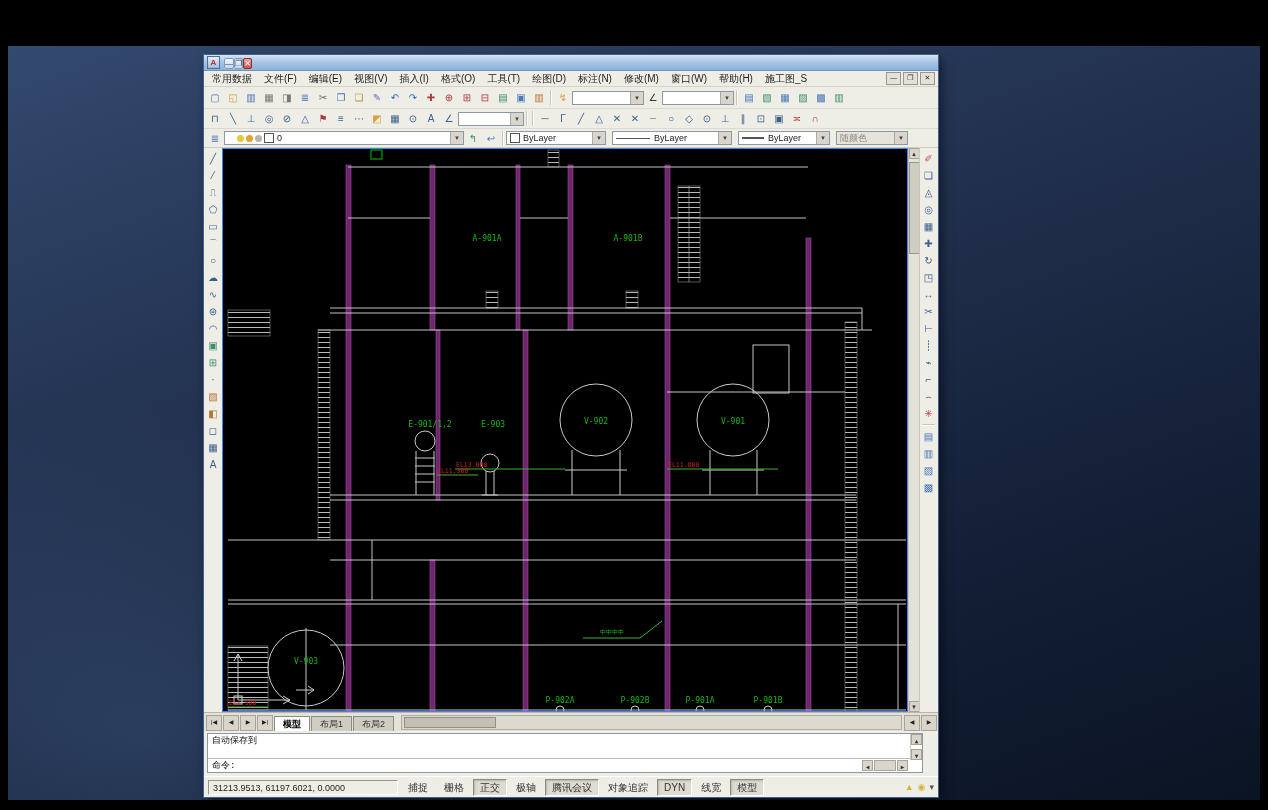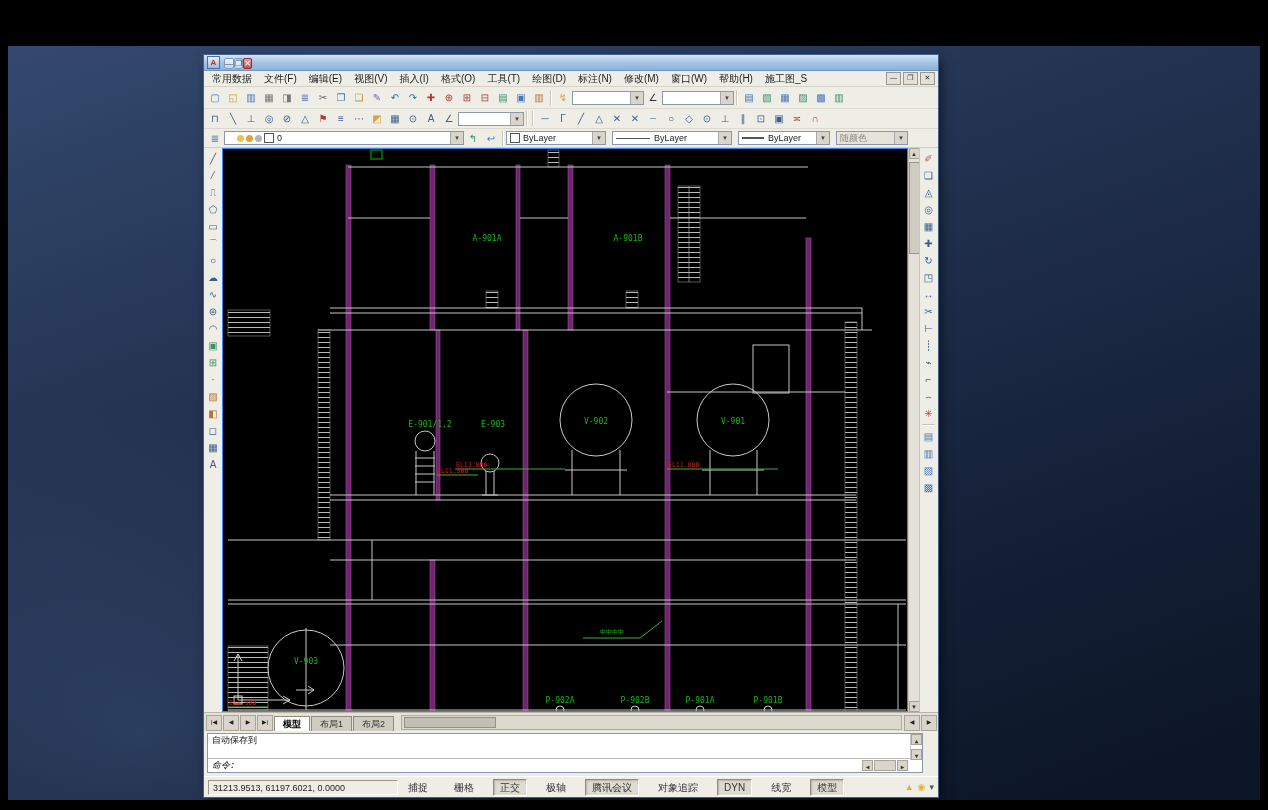--- a/index.html
+++ b/index.html
@@ -73,21 +73,21 @@
   .tnav{width:14px;height:14px;font-size:6px;line-height:13px;text-align:center;background:#d9d5cc;border:1px solid #a8a496;margin-right:1px;color:#222;}
   .tab{height:14px;line-height:14px;padding:0 8px;font-size:9px;background:#cfccc2;border:1px solid #8f8b80;border-bottom:none;margin-right:1px;color:#333;}
   .tab.active{background:#fff;font-weight:bold;color:#000;}
   .hscroll{flex:1;height:13px;background:#dcd9cf;border:1px solid #b0ac9f;margin:0 2px 1px 6px;position:relative;}
   .hthumb{position:absolute;left:2px;top:1px;width:90px;height:9px;background:#c3bfb2;border:1px solid #938f83;}
 
   .cmd{left:0;top:676px;width:734px;height:45px;background:#eeede6;box-sizing:border-box;padding:2px 3px;}
   .cmd-box{width:716px;height:40px;background:#fff;border:1px solid #8a98a8;box-sizing:border-box;position:relative;
     font-family:"DejaVu Sans Mono",monospace;font-size:9px;color:#111;}
   .cmd-line{padding:0 4px;white-space:nowrap;line-height:12px;}
-  .cmd-prompt{position:absolute;left:0;bottom:0;width:100%;border-top:1px solid #bbb;line-height:13px;padding:0 4px;box-sizing:border-box;font-style:italic;}
+  .cmd-prompt{position:absolute;left:0;bottom:0;width:100%;border-top:1px solid #bbb;line-height:13px;padding:0 4px;box-sizing:border-box;}
   .cmd-scroll{position:absolute;right:0;top:0;width:11px;height:26px;display:flex;flex-direction:column;justify-content:space-between;border-left:1px solid #ccc;}
   .cmd-hs{position:absolute;right:14px;bottom:1px;display:flex;gap:1px;}
 
   .statusbar{left:0;top:721px;width:734px;height:21px;background:#eeede6;border-top:1px solid #fff;
     display:flex;align-items:center;box-sizing:border-box;padding:0 4px;gap:3px;}
   .coords{width:190px;height:15px;line-height:15px;font-size:9px;color:#222;padding-left:4px;
     border:1px solid;border-color:#9a968c #fff #fff #9a968c;background:#eeede6;box-sizing:border-box;}
   .toggle{height:15px;line-height:15px;font-size:10px;padding:0 6px;color:#333;border:1px solid transparent;}
   .toggle.active{border-color:#8f8b80 #fff #fff #8f8b80;background:#dedbd2;box-shadow:inset 1px 1px 2px rgba(0,0,0,.18);}
   .tray{margin-left:auto;display:flex;gap:4px;align-items:center;}
@@ -454,21 +454,21 @@
         <div class="cmd-hs">
           <span class="sbtn">◀</span>
           <span class="sbtn" style="width:22px"></span>
           <span class="sbtn">▶</span>
         </div>
       </div>
     </div>
 
     <div class="abs statusbar">
       <span class="coords">31213.9513, 61197.6021, 0.0000</span>
-      <span style="display:flex;gap:12px">
+      <span style="display:flex;gap:2px">
         <span class="toggle">捕捉</span>
           <span class="toggle">栅格</span>
           <span class="toggle active">正交</span>
           <span class="toggle">极轴</span>
           <span class="toggle active">腾讯会议</span>
           <span class="toggle">对象追踪</span>
           <span class="toggle active">DYN</span>
           <span class="toggle">线宽</span>
           <span class="toggle active">模型</span>
       </span>

